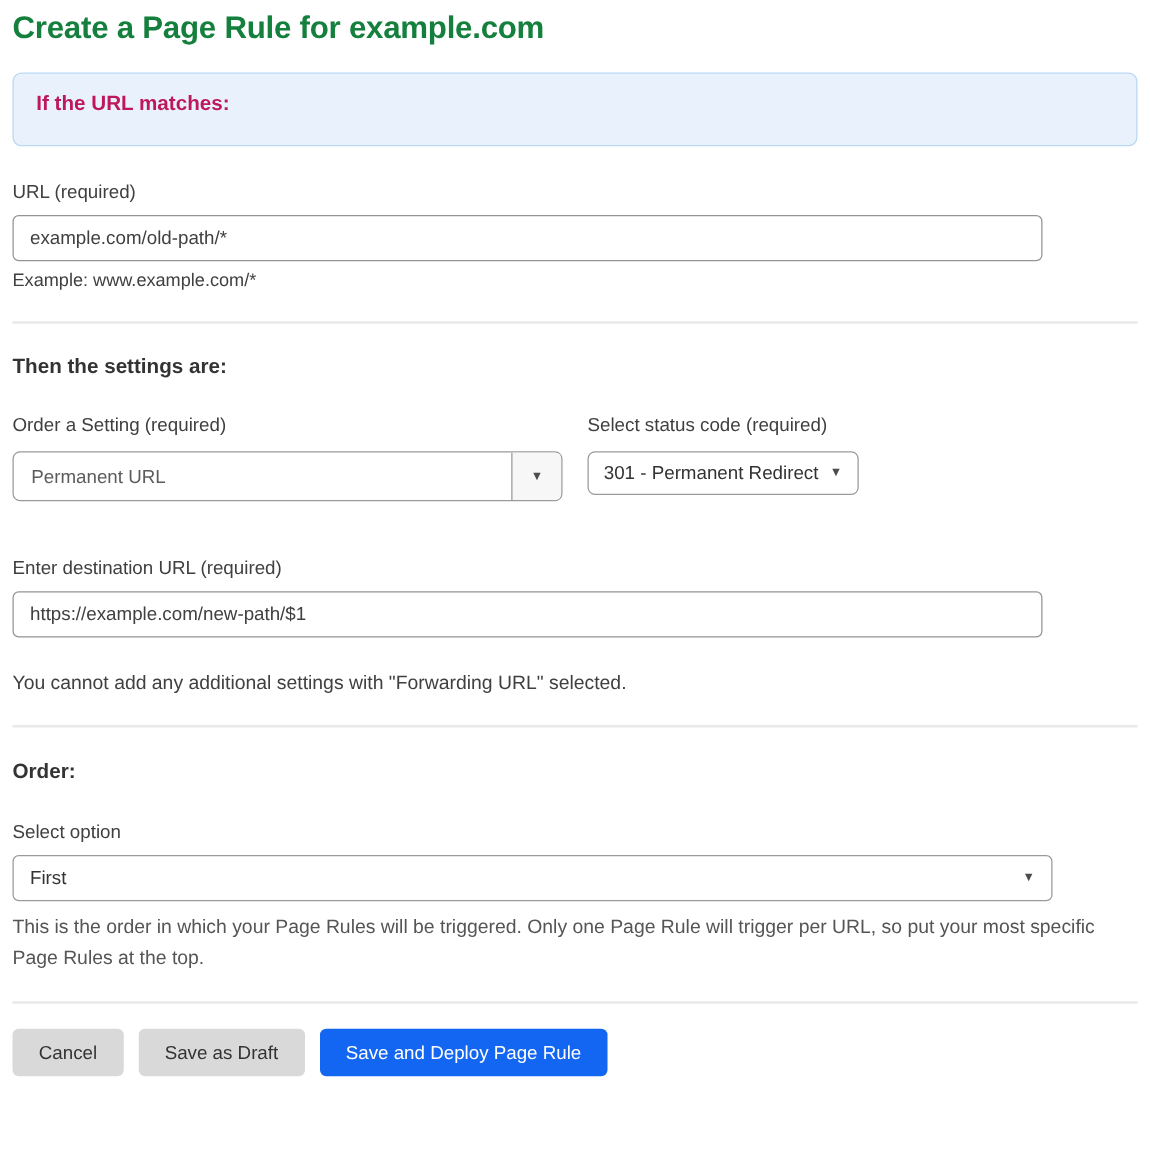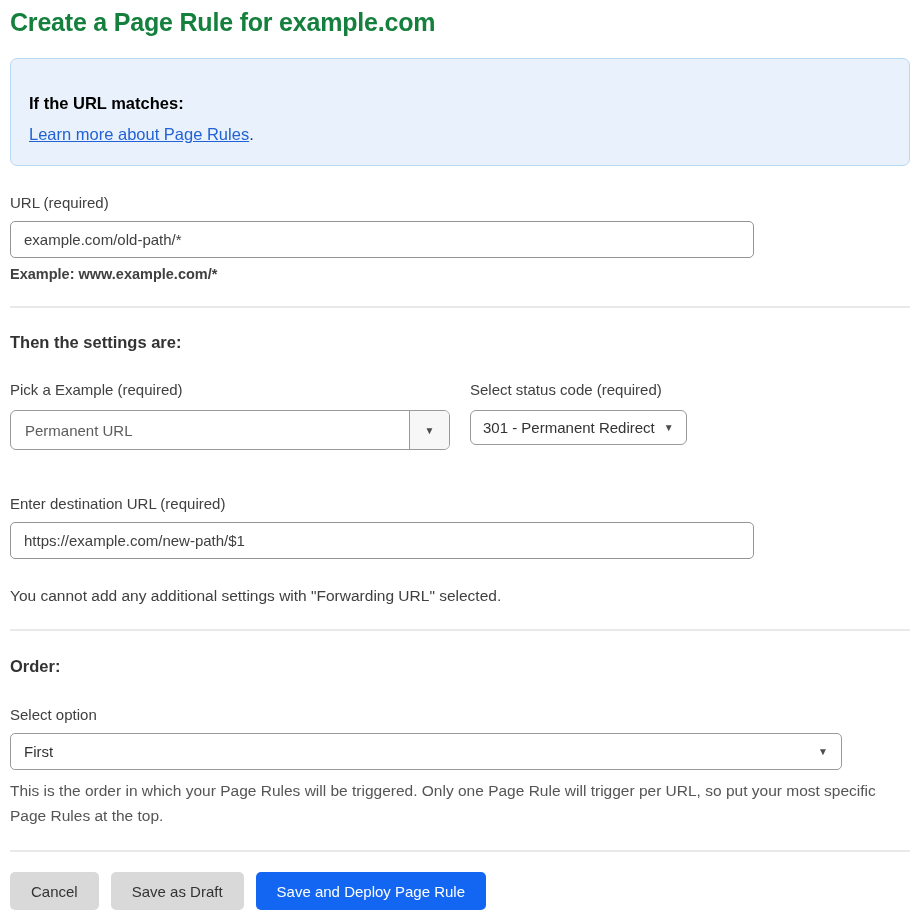--- a/index.html
+++ b/index.html
@@ -26,23 +26,22 @@
     border: 1px solid #b9d8f3;
     border-radius: 7px;
     padding: 15px 18px 16px 18px;
     color: #1e3a6e;
     margin-bottom: 28px;
     width: 900px;
   }
   .info-box .info-heading {
     font-size: 16.5px;
     font-weight: 700;
-    color: #000000;
+    color: #be185d;
     margin-bottom: 7px;
-    margin-top: 20px;
   }
   .info-box .info-body {
     font-size: 16.5px;
     line-height: 29px;
     max-width: 880px;
   }
   .info-box .info-link-line {
     font-size: 16.5px;
     line-height: 29px;
   }
@@ -53,37 +52,36 @@
   }
 
   .field-label {
     font-size: 15px;
     color: #404040;
     margin-bottom: 10px;
   }
 
   .text-input {
     display: block;
-    width: 744px;
+    width: 824px;
     height: 37px;
     border: 1px solid #949494;
     border-radius: 5px;
     padding: 0 13px;
     font-family: "Liberation Sans", "DejaVu Sans", sans-serif;
     font-size: 15px;
     color: #404040;
     background: #ffffff;
     outline: none;
   }
 
   .helper-text {
     font-size: 14.5px;
     color: #404040;
     margin-top: 8px;
-    font-weight: bold;
   }
 
   .divider {
     border: none;
     border-top: 2px solid #e9e9e9;
     width: 900px;
   }
   .divider-1 { margin-top: 24px; margin-bottom: 25px; }
   .divider-2 { margin-top: 24px; margin-bottom: 26px; }
   .divider-3 { margin-top: 22px; margin-bottom: 20px; }
@@ -207,36 +205,35 @@
     color: #ffffff;
   }
 </style>
 </head>
 <body>
 
 <h1 class="page-title">Create a Page Rule for example.com</h1>
 
 <div class="info-box">
   <div class="info-heading">If the URL matches:</div>
-  <div class="info-link-line"><a class="info-link">Learn more about Page Rules</a><span>.</span></div>
 </div>
 
 <div class="field-block">
   <div class="field-label">URL (required)</div>
   <input class="text-input" type="text" value="example.com/old-path/*" style="">
   <div class="helper-text">Example: www.example.com/*</div>
 </div>
 
 <hr class="divider divider-1">
 
 <div class="section-heading settings-heading">Then the settings are:</div>
 
 <div class="settings-row">
   <div class="settings-col-left">
-    <div class="field-label">Pick a Example (required)</div>
+    <div class="field-label">Order a Setting (required)</div>
     <div class="combo-split">
       <div class="combo-value">Permanent URL</div>
       <div class="combo-arrow-btn">
           <span>▼</span>
         </div>
     </div>
   </div>
   <div class="settings-col-right">
     <div class="field-label">Select status code (required)</div>
     <div class="combo-compact">

